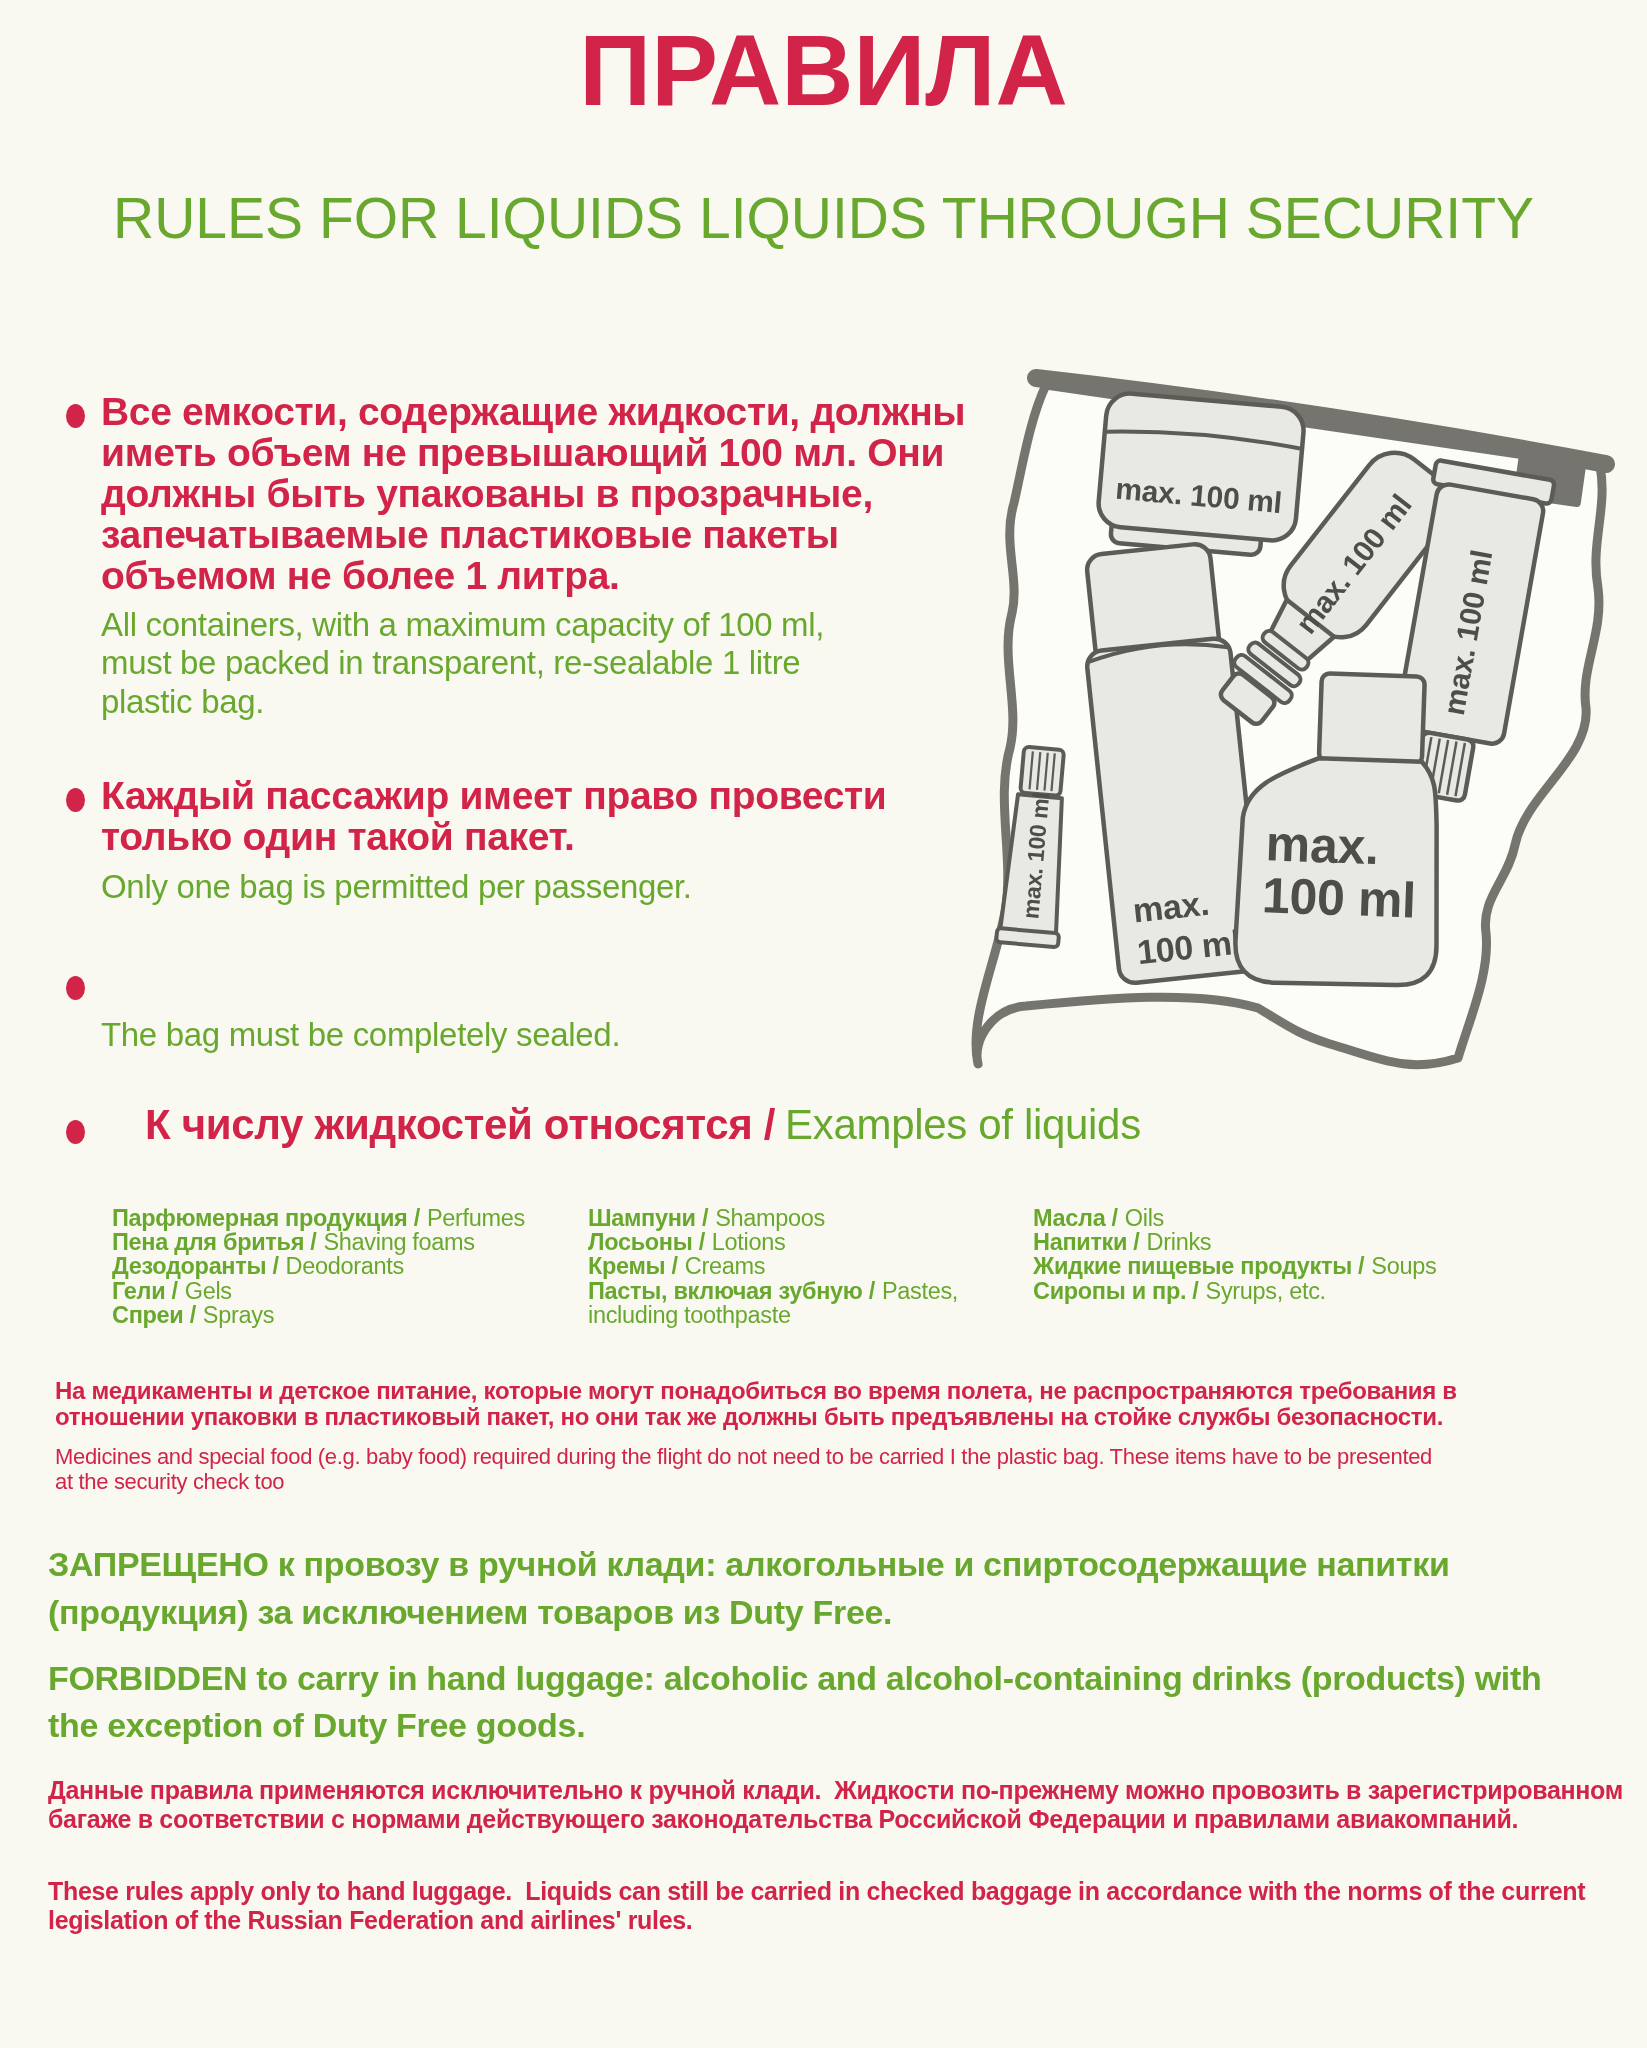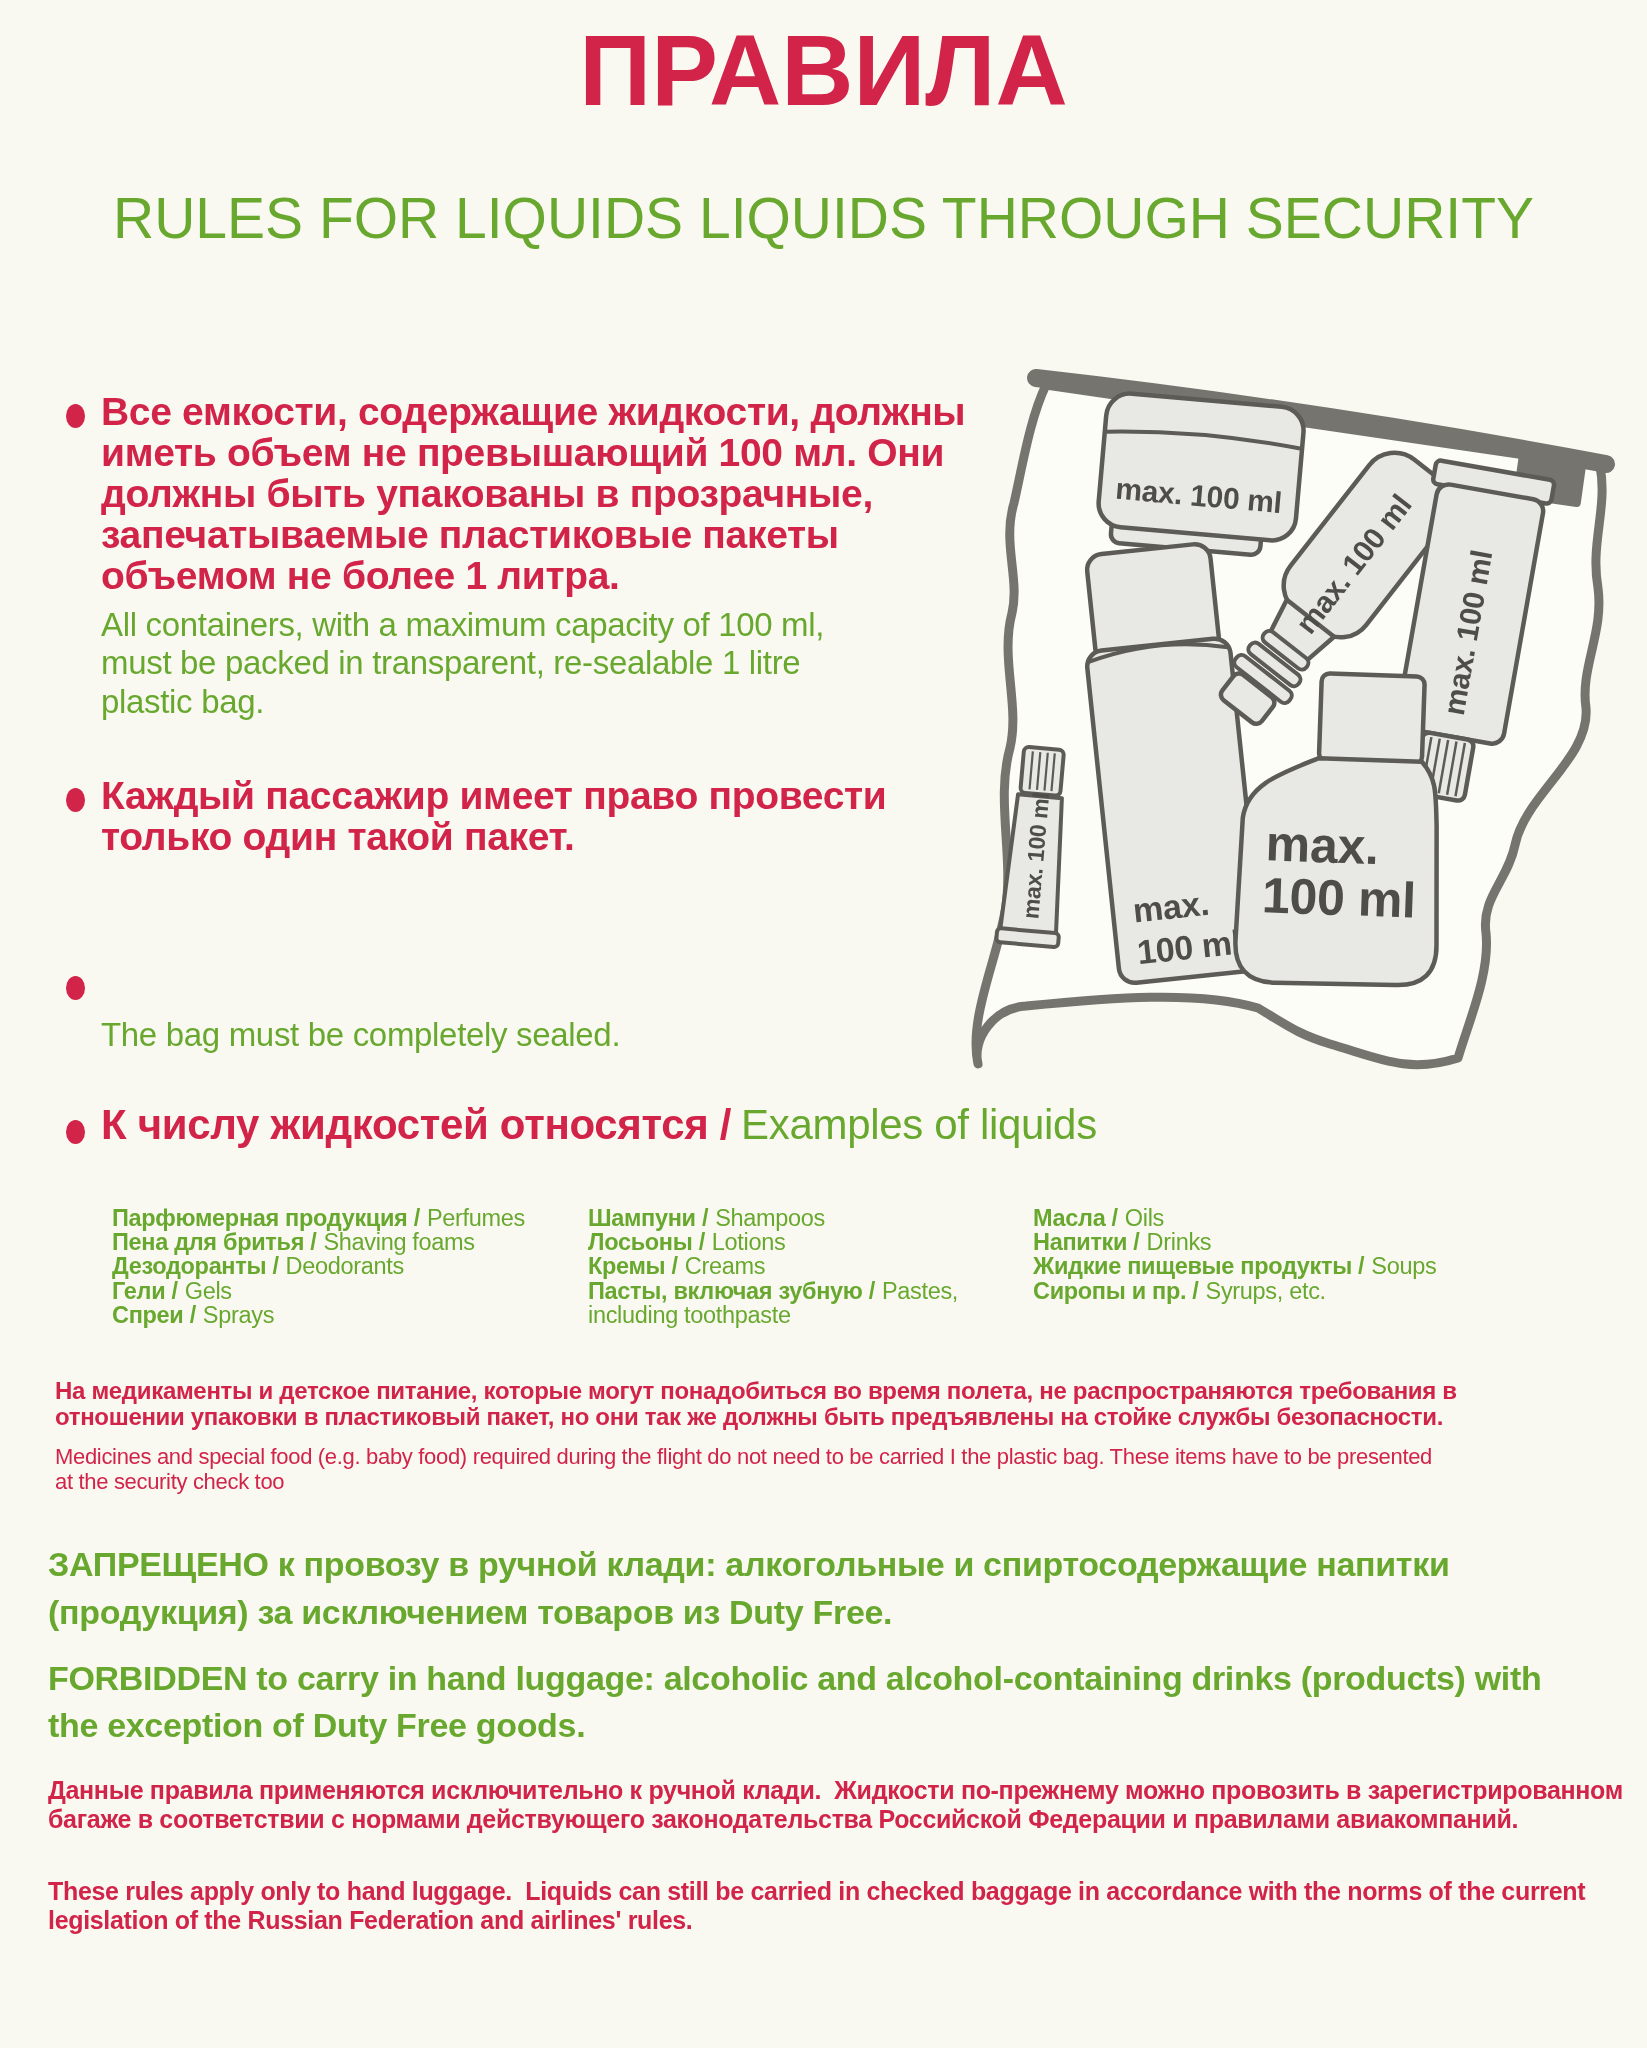--- a/index.html
+++ b/index.html
@@ -21,21 +21,21 @@
   .green{color:var(--green);}
   .ml{white-space:pre-wrap;}
   .center{left:0;right:0;text-align:center;}
   .title1{top:20px;font-size:100px;font-weight:700;line-height:1.0;letter-spacing:0;}
   .title2{top:112px;font-size:67px;font-weight:700;line-height:1.0;letter-spacing:0;}
   .title3{top:190px;font-size:57px;font-weight:400;line-height:1.0;letter-spacing:0;}
   .dot{position:absolute;width:19px;height:24px;border-radius:50%;background:var(--red);}
   .rule-ru{font-size:39px;font-weight:700;line-height:1.05;color:var(--red);}
   .rule-en{font-size:33px;font-weight:400;line-height:1.16;color:var(--green);}
   .heading4{font-size:42px;line-height:1.0;}
-  .heading4 .h-ru{color:var(--red);font-weight:700;margin-right:10px;}
+  .heading4 .h-ru{color:var(--red);font-weight:700;margin-right:10px;margin-left:44px;}
   .heading4 .h-en{color:var(--green);font-weight:400;}
   .ex-col{font-size:23.5px;line-height:1.03;color:var(--green);}
   .ex-item{white-space:pre-wrap;}
   .ex-ru{font-weight:700;margin-right:7px;}
   .ex-en{font-weight:400;}
   .note-ru-bold{font-size:24px;font-weight:700;line-height:1.1;color:var(--red);}
   .note-en-reg{font-size:22px;font-weight:400;line-height:1.14;color:var(--red);}
   .forb-ru{font-size:34px;font-weight:700;line-height:1.42;color:var(--green);}
   .forb-en{font-size:34px;font-weight:700;line-height:1.38;color:var(--green);}
   .foot{font-size:25px;font-weight:700;line-height:1.14;color:var(--red);}
@@ -55,20 +55,21 @@
 должны быть упакованы в прозрачные,
 запечатываемые пластиковые пакеты
 объемом не более 1 литра.</div>
   <div class="abs rule-en ml" style="left:101px;top:606px;width:910px;">All containers, with a maximum capacity of 100 ml,
 must be packed in transparent, re-sealable 1 litre
 plastic bag.</div>
 
   <span class="dot" style="left:66px;top:788px;"></span>
   <div class="abs rule-ru ml" style="left:101px;top:776px;width:910px;">Каждый пассажир имеет право провести
 только один такой пакет.</div>
+  <div class="abs rule-en ml" style="left:101px;top:868px;width:910px;">Only one bag is permitted per passenger.</div>
 
   <span class="dot" style="left:66px;top:976px;"></span>
   <div class="abs rule-en ml" style="left:101px;top:1016px;width:910px;">The bag must be completely sealed.</div>
 
   <span class="dot" style="left:66px;top:1120px;"></span>
   <div class="abs heading4" style="left:101px;top:1104px;">
     <span class="h-ru">К числу жидкостей относятся /</span><span class="h-en">Examples of liquids</span>
   </div>
 
   <div class="abs ex-col" style="left:112px;top:1206px;width:450px;">

